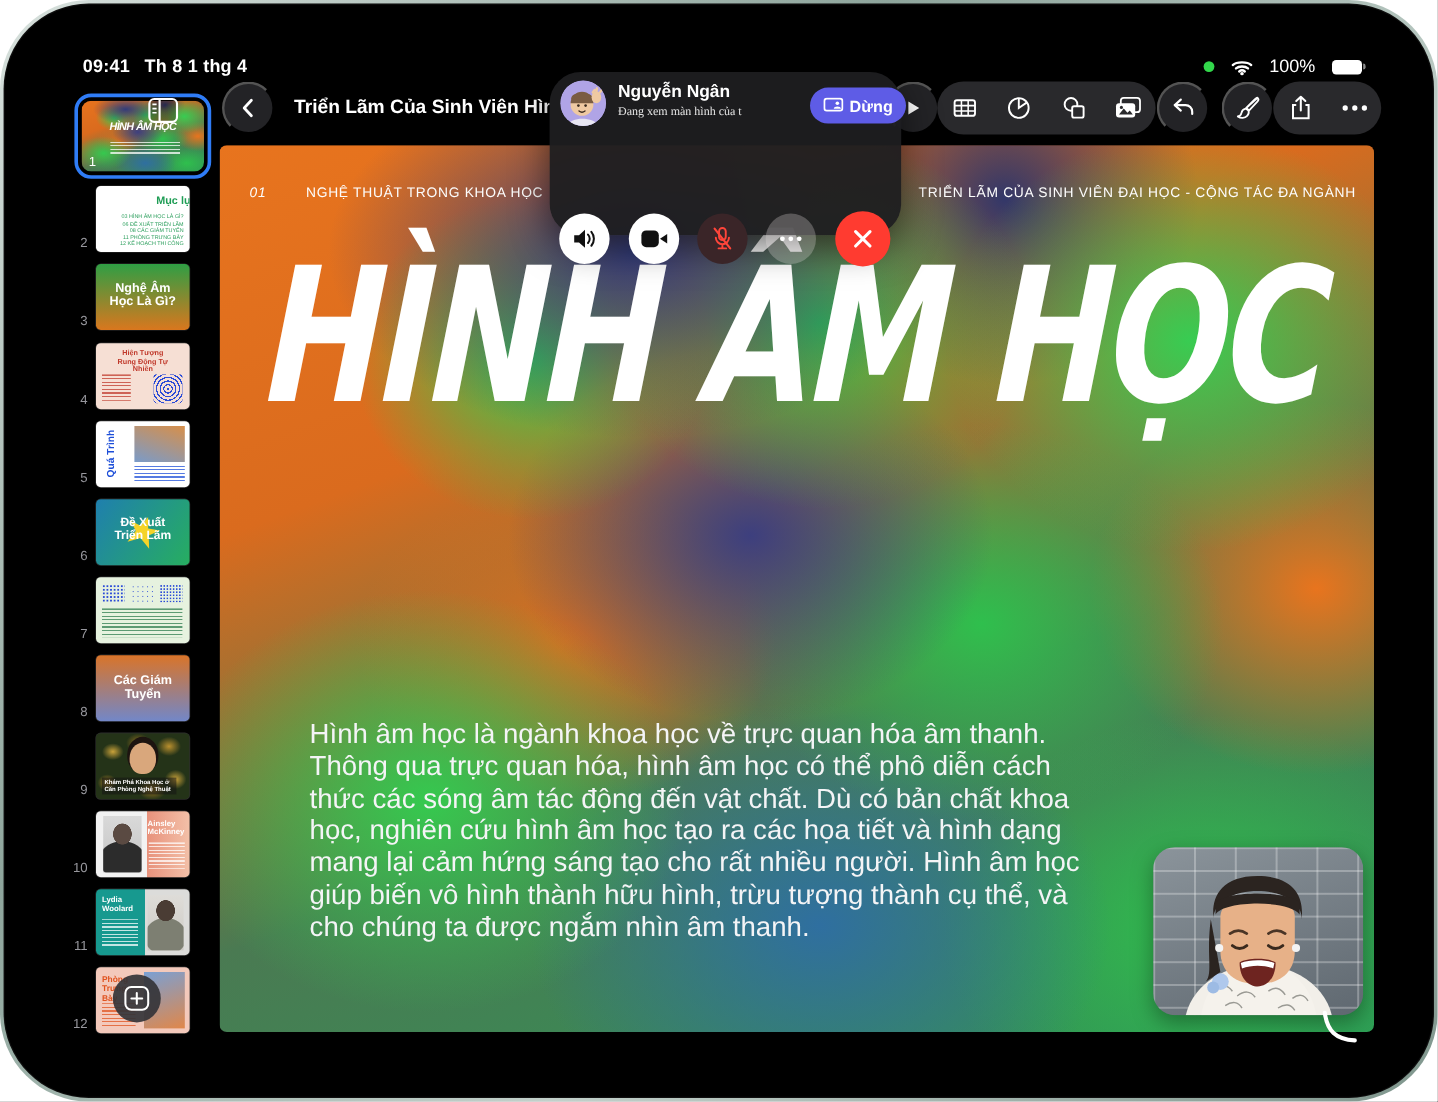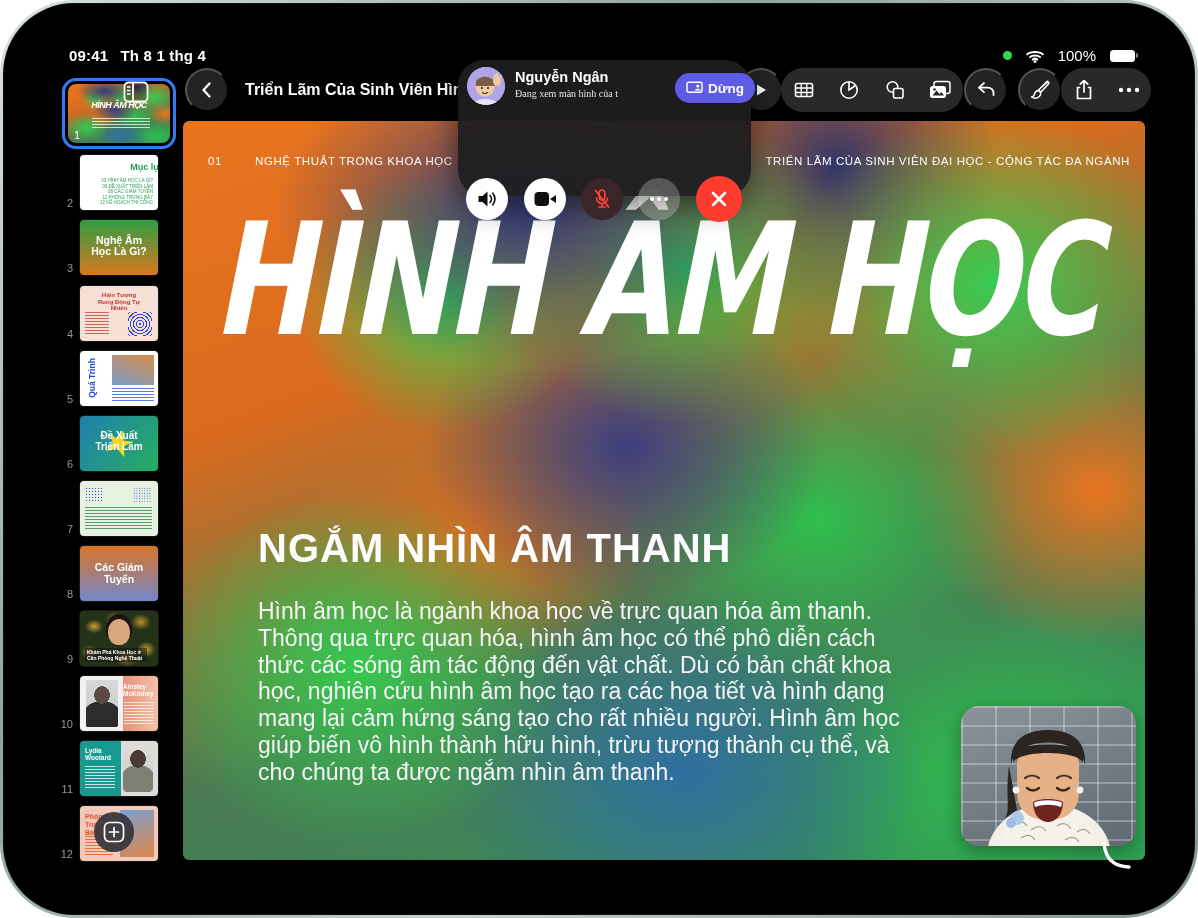--- a/index.html
+++ b/index.html
@@ -274,26 +274,25 @@
       <button class="addbtn">
         <svg class="ic" width="22" height="22" viewBox="0 0 22 22">
             <rect x="1.5" y="1.5" width="19" height="19" rx="5" stroke="#fff" stroke-width="1.7" fill="none"></rect>
             <path d="M11 6.5 V15.5 M6.5 11 H15.5" stroke="#fff" stroke-width="1.7" stroke-linecap="round"></path>
           </svg>
       </button>
     </div>
 
     <div class="slide psy">
       <div class="sl-head">
-        <span style="position:absolute;left:0;">01</span>
+        <span style="position:absolute;left:0;font-style:italic;">01</span>
         <span style="position:absolute;left:47px;">NGHỆ THUẬT TRONG KHOA HỌC</span>
         <span style="position:absolute;right:0;">TRIỂN LÃM CỦA SINH VIÊN ĐẠI HỌC - CỘNG TÁC ĐA NGÀNH</span>
       </div>
       <div class="sl-title">HÌNH ÂM HỌC</div>
-      <div class="sl-heading">NGẮM NHÌN ÂM THANH</div>
       <div class="sl-body">Hình âm học là ngành khoa học về trực quan hóa âm thanh. Thông qua trực quan hóa, hình âm học có thể phô diễn cách thức các sóng âm tác động đến vật chất. Dù có bản chất khoa học, nghiên cứu hình âm học tạo ra các họa tiết và hình dạng mang lại cảm hứng sáng tạo cho rất nhiều người. Hình âm học giúp biến vô hình thành hữu hình, trừu tượng thành cụ thể, và cho chúng ta được ngắm nhìn âm thanh.</div>
 
       <div class="pip">
         <svg width="175" height="140" viewBox="0 0 175 140" style="display:block;">
           <ellipse cx="88" cy="150" rx="62" ry="52" fill="#f2efe9"></ellipse>
           <path d="M40 140 C45 108 70 96 88 96 C106 96 130 108 136 140 Z" fill="#f5f2ec"></path>
           <path d="M52 118 q8 -6 14 2 M70 124 q9 -7 15 1 M96 120 q8 -6 14 3 M116 126 q8 -6 13 2 M60 132 q9 -6 14 2 M104 134 q9 -6 14 2" stroke="#9a9a94" stroke-width="1.2" fill="none"></path>
           <circle cx="56" cy="112" r="7" fill="#AFC8EC"></circle>
           <circle cx="50" cy="117" r="5" fill="#9DBBE4"></circle>
           <path d="M56 58 C56 34 118 34 118 58 L118 86 C118 104 106 114 87 114 C68 114 56 104 56 86 Z" fill="#E7B188"></path>

